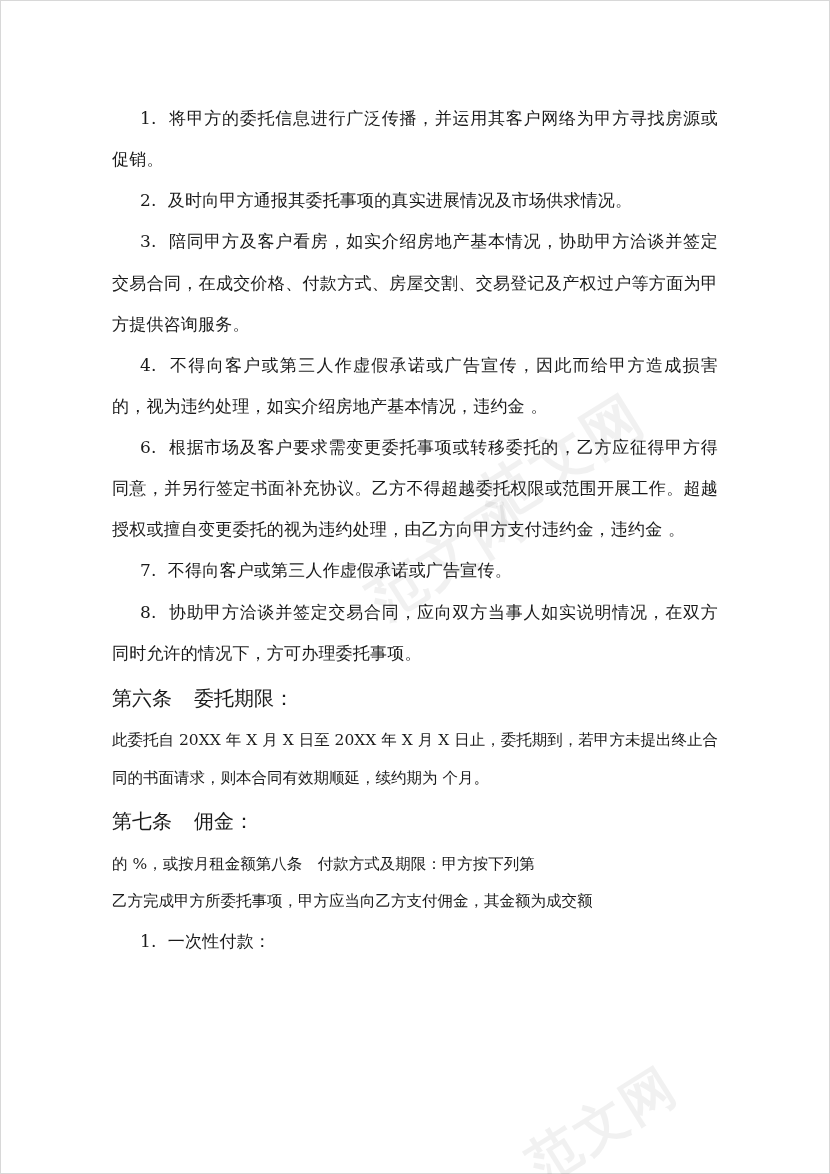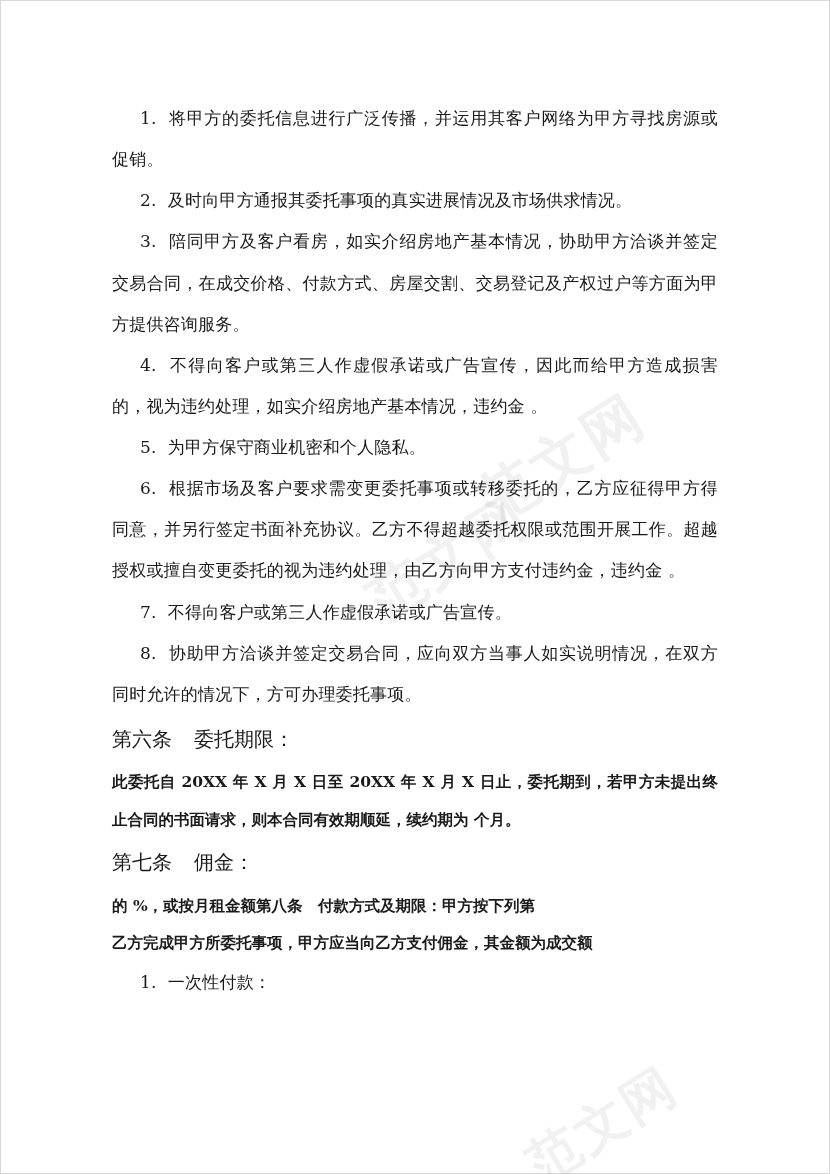--- a/index.html
+++ b/index.html
@@ -64,21 +64,20 @@
   .heading .sp {
     display: inline-block;
     width: 22px;
   }
   .body-line {
     font-size: 15.5px;
     line-height: 2.42;
     color: #1a1a1a;
     text-align: justify;
     margin: 0;
-    font-weight: bold;
   }
   
   .watermark {
     position: absolute;
     color: rgba(0, 0, 0, 0.055);
     font-size: 58px;
     font-family: "DejaVu Sans", "Liberation Sans", sans-serif;
     font-weight: bold;
     letter-spacing: 3px;
     transform: rotate(-32deg);
@@ -111,23 +110,20 @@
     </p>
 
     <p class="para list-item">
       <span class="li-inner"><span class="num">3.</span>&nbsp;&nbsp;<span>陪同甲方及客户看房，如实介绍房地产基本情况，协助甲方洽谈并签定交易合同，在成交价格、付款方式、房屋交割、交易登记及产权过户等方面为甲方提供咨询服务。</span></span>
     </p>
 
     <p class="para list-item">
       <span class="li-inner"><span class="num">4.</span>&nbsp;&nbsp;<span>不得向客户或第三人作虚假承诺或广告宣传，因此而给甲方造成损害的，视为违约处理，如实介绍房地产基本情况，违约金 。</span></span>
     </p>
 
-    <p class="para list-item">
-      <span class="li-inner"><span class="num">5.</span>&nbsp;&nbsp;<span>为甲方保守商业机密和个人隐私。</span></span>
-    </p>
 
     <p class="para list-item">
       <span class="li-inner"><span class="num">6.</span>&nbsp;&nbsp;<span>根据市场及客户要求需变更委托事项或转移委托的，乙方应征得甲方得同意，并另行签定书面补充协议。乙方不得超越委托权限或范围开展工作。超越授权或擅自变更委托的视为违约处理，由乙方向甲方支付违约金，违约金 。</span></span>
     </p>
 
     <p class="para list-item">
       <span class="li-inner"><span class="num">7.</span>&nbsp;&nbsp;<span>不得向客户或第三人作虚假承诺或广告宣传。</span></span>
     </p>
 
     <p class="para list-item">

